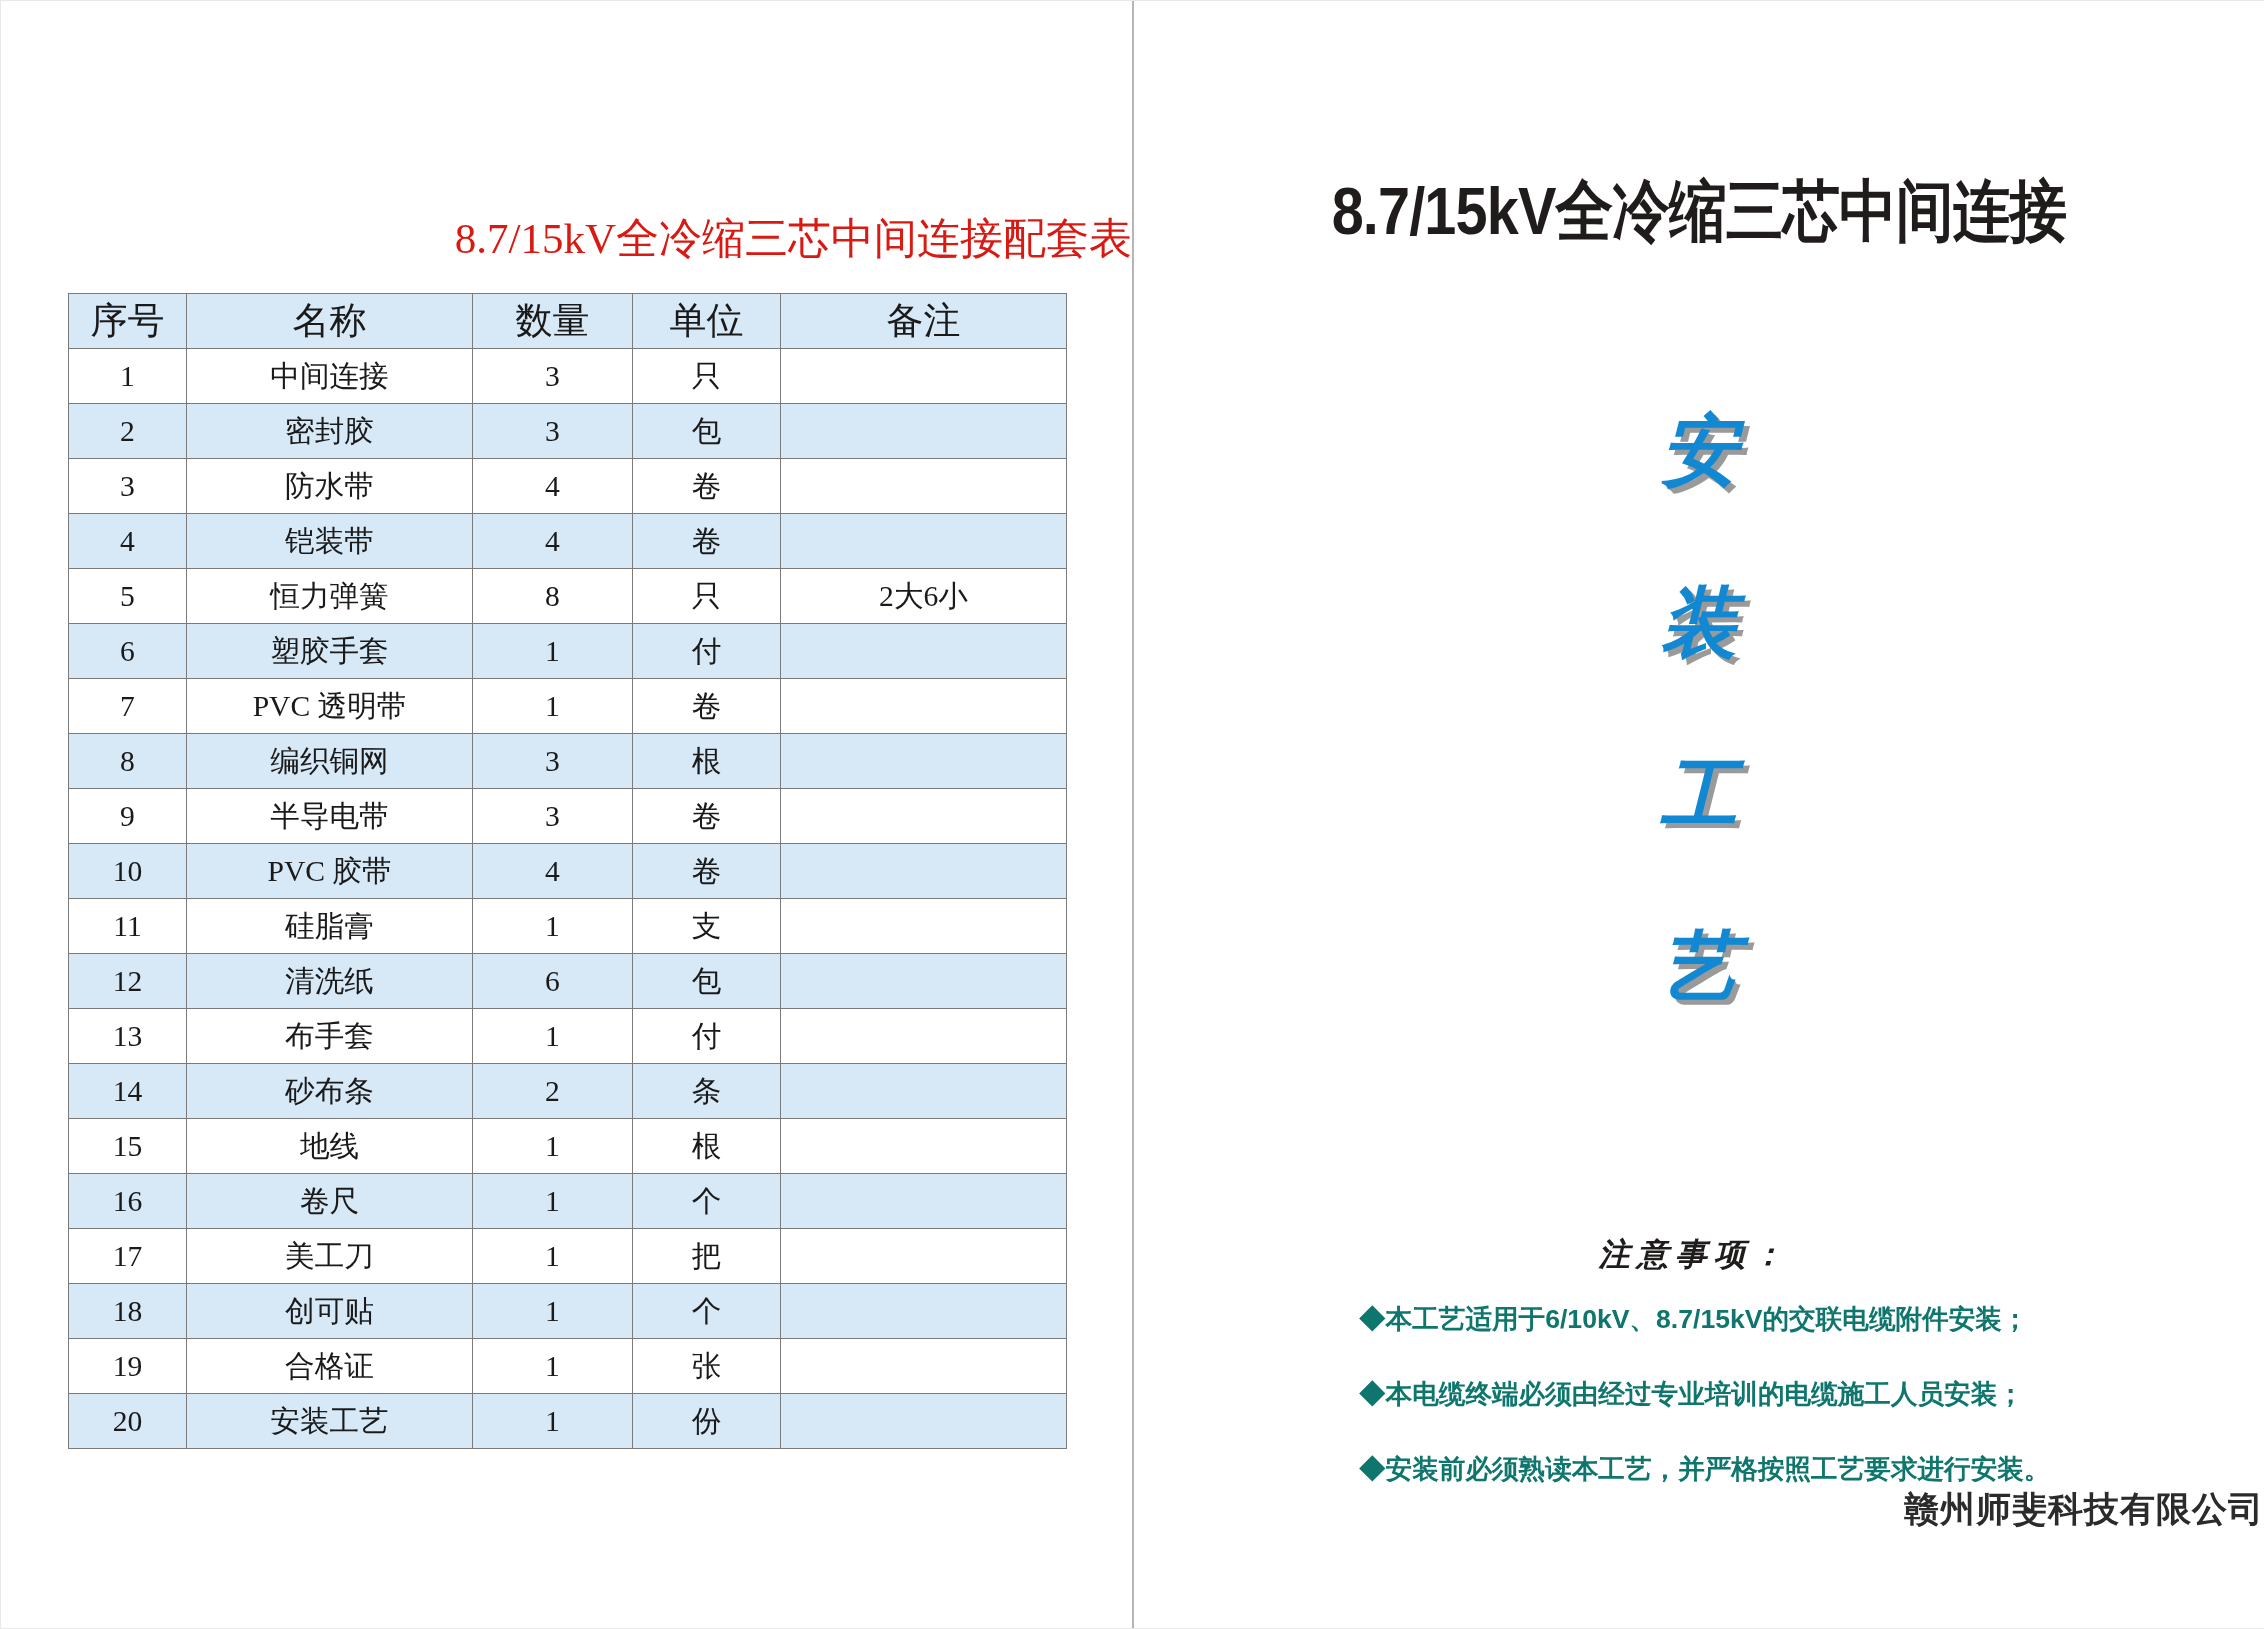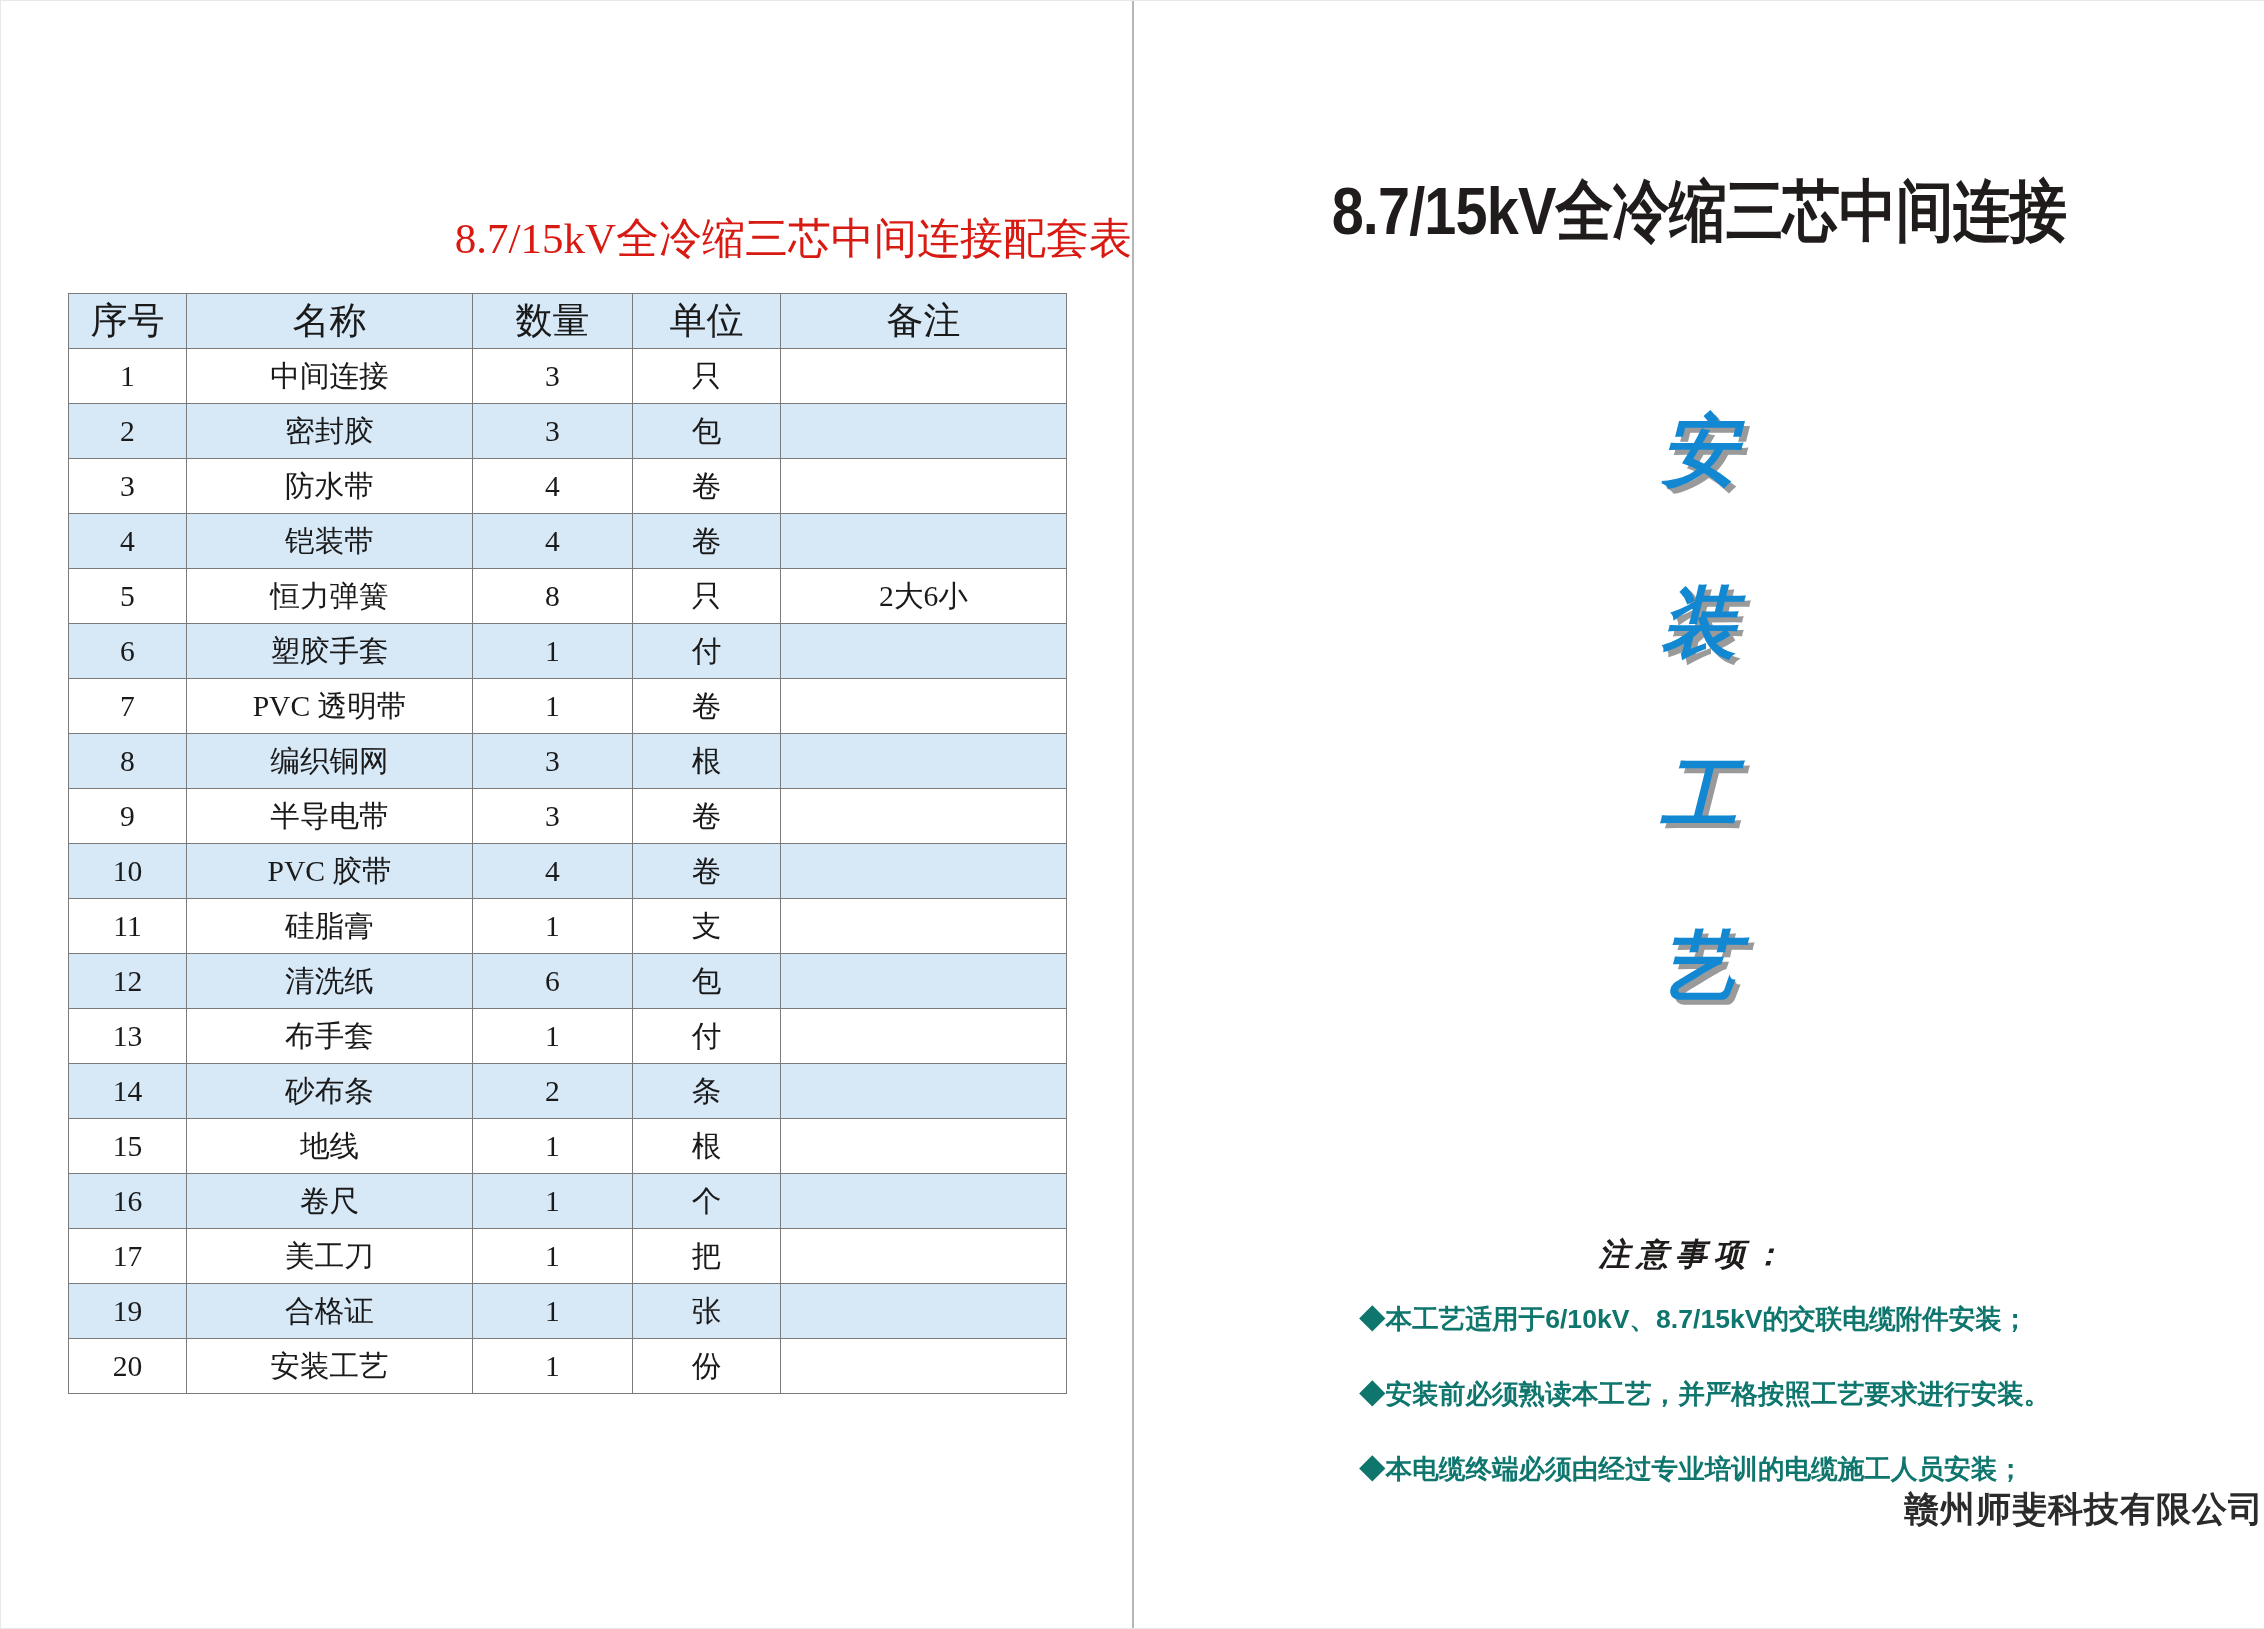--- a/index.html
+++ b/index.html
@@ -287,20 +287,27 @@
             <td></td>
           </tr>
         <tr>
             <td>17</td>
             <td>美工刀</td>
             <td>1</td>
             <td>把</td>
             <td></td>
           </tr>
         <tr>
+            <td>18</td>
+            <td>创可贴</td>
+            <td>1</td>
+            <td>个</td>
+            <td></td>
+          </tr>
+        <tr>
             <td>19</td>
             <td>合格证</td>
             <td>1</td>
             <td>张</td>
             <td></td>
           </tr>
         <tr>
             <td>20</td>
             <td>安装工艺</td>
             <td>1</td>
@@ -319,21 +326,21 @@
       <span class="vchar">安</span>
       <span class="vchar">装</span>
       <span class="vchar">工</span>
       <span class="vchar">艺</span>
     </div>
 
     <div class="notes-title">注意事项：</div>
 
     <div class="notes">
       <div class="note-line">◆本工艺适用于6/10kV、8.7/15kV的交联电缆附件安装；</div>
+      <div class="note-line">◆本电缆终端必须由经过专业培训的电缆施工人员安装；</div>
       <div class="note-line">◆安装前必须熟读本工艺，并严格按照工艺要求进行安装。</div>
-      <div class="note-line">◆本电缆终端必须由经过专业培训的电缆施工人员安装；</div>
     </div>
 
     <div class="company">赣州师斐科技有限公司</div>
   </div>
 
 </div>
 
 
 </body></html>

